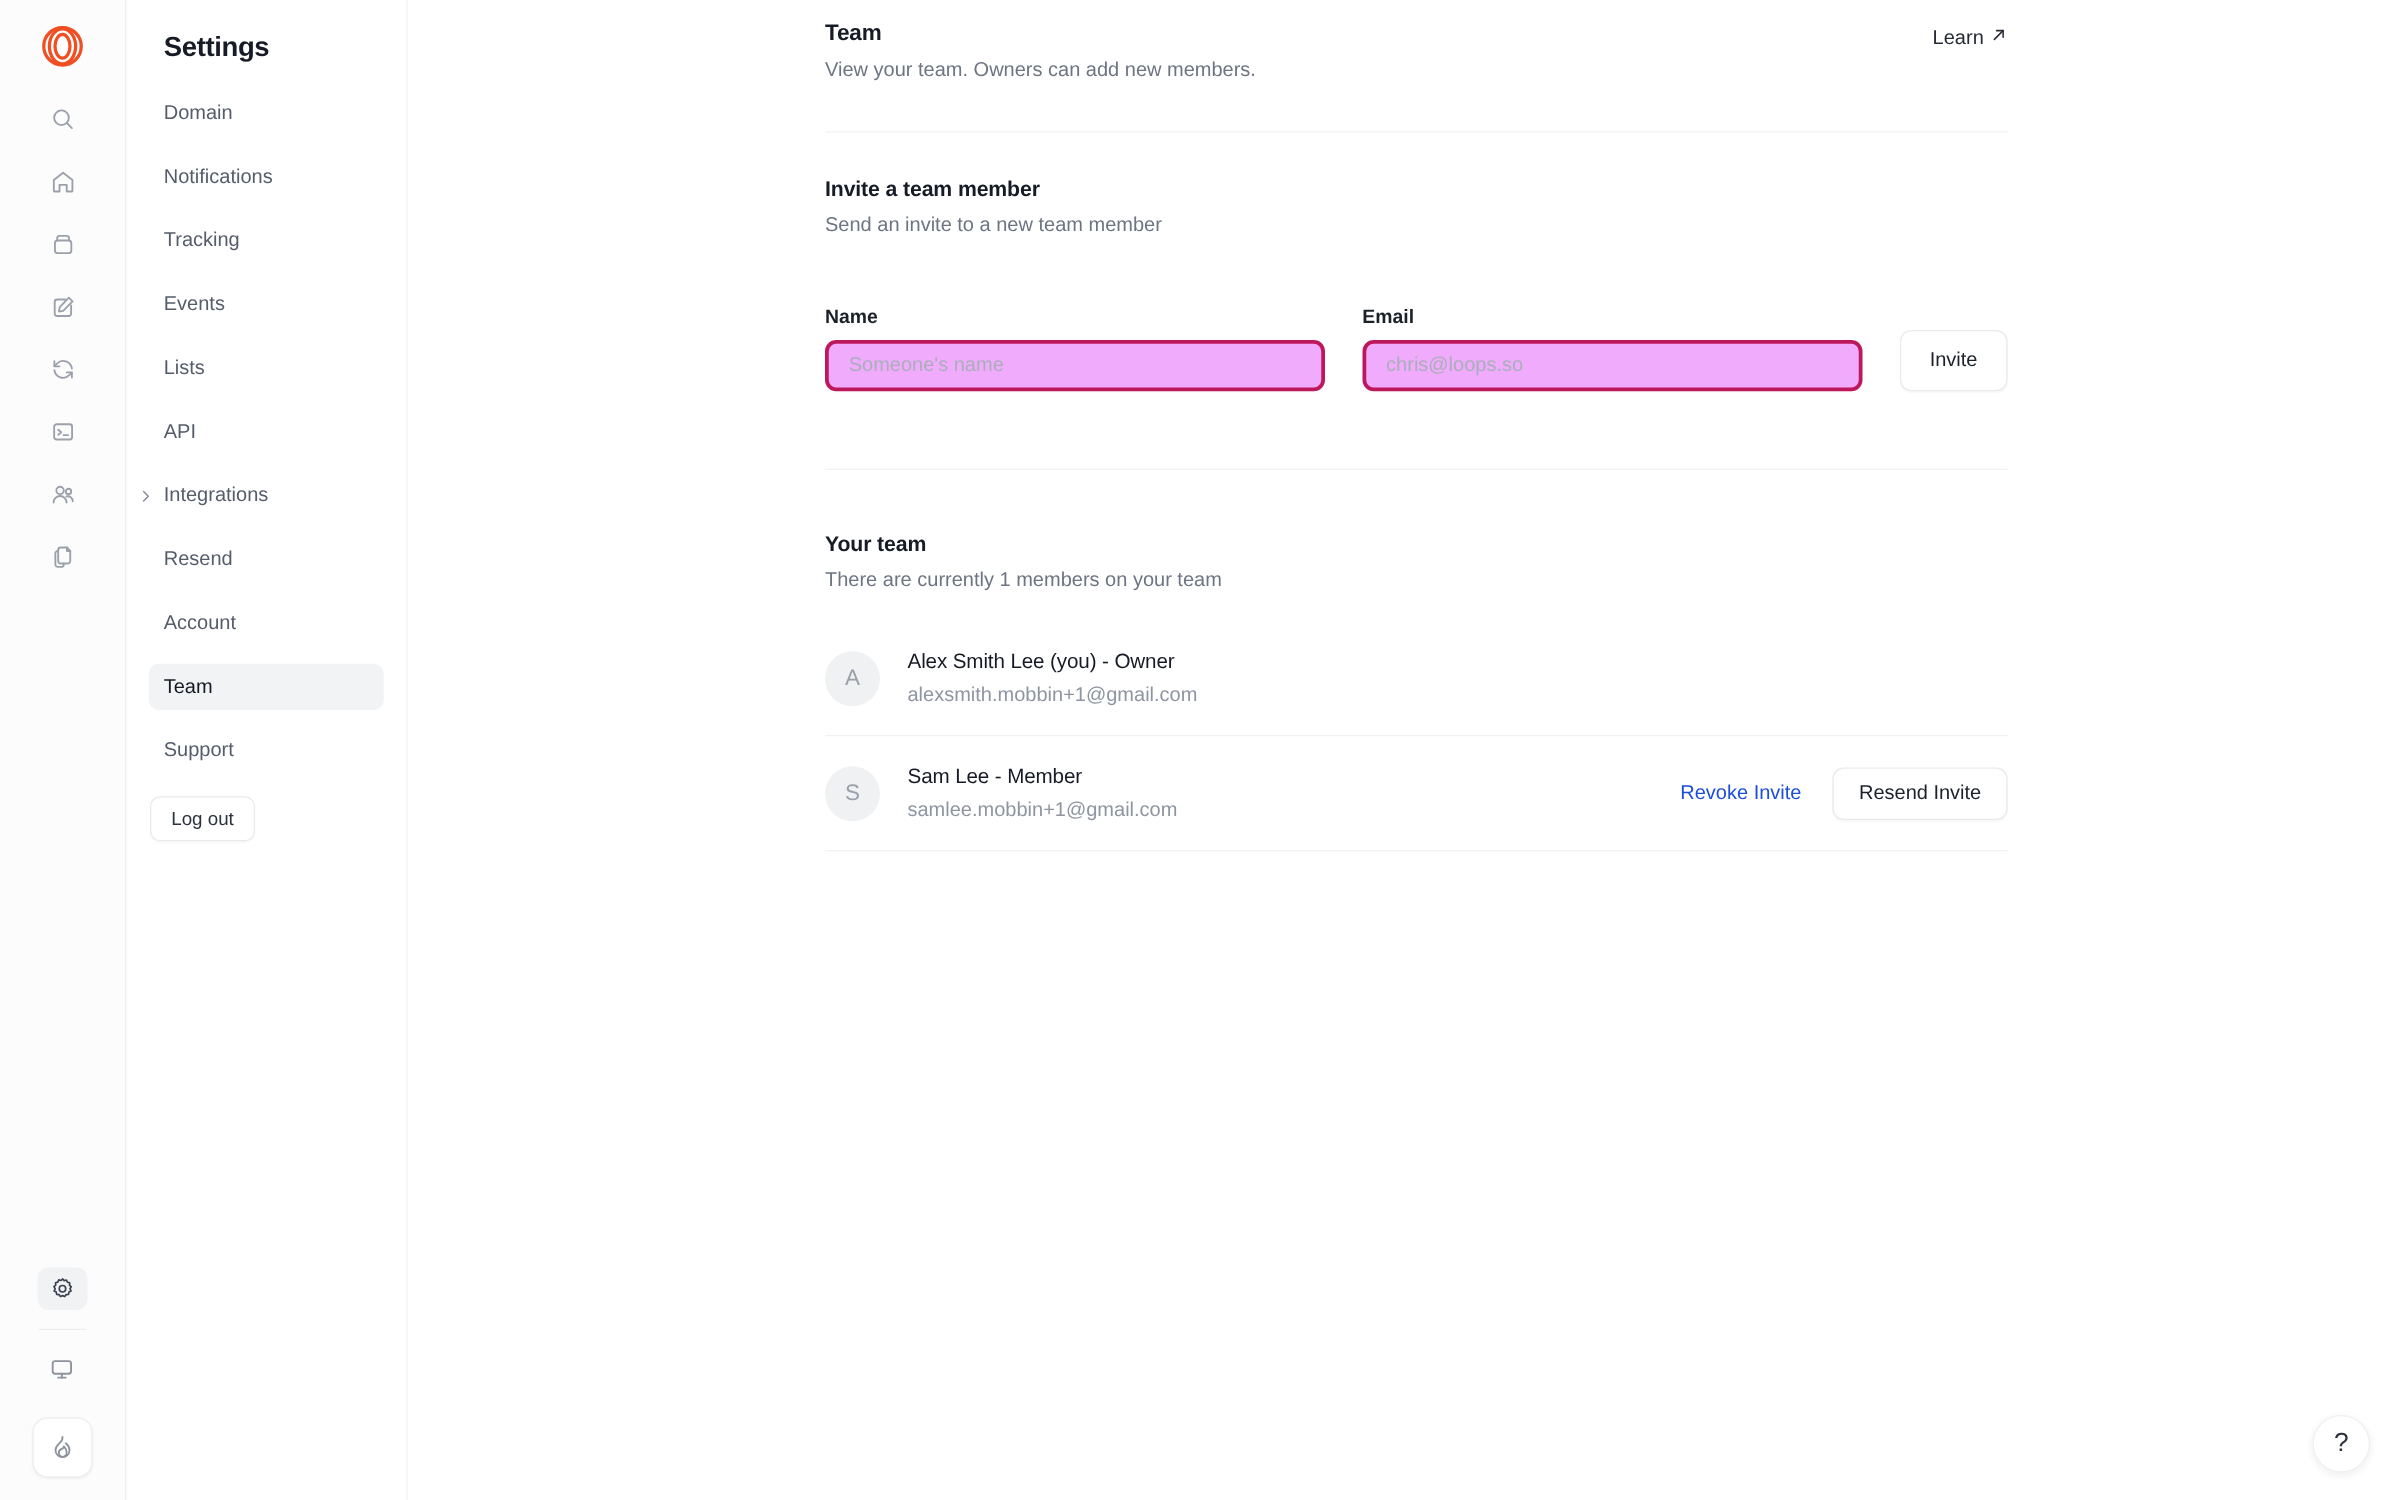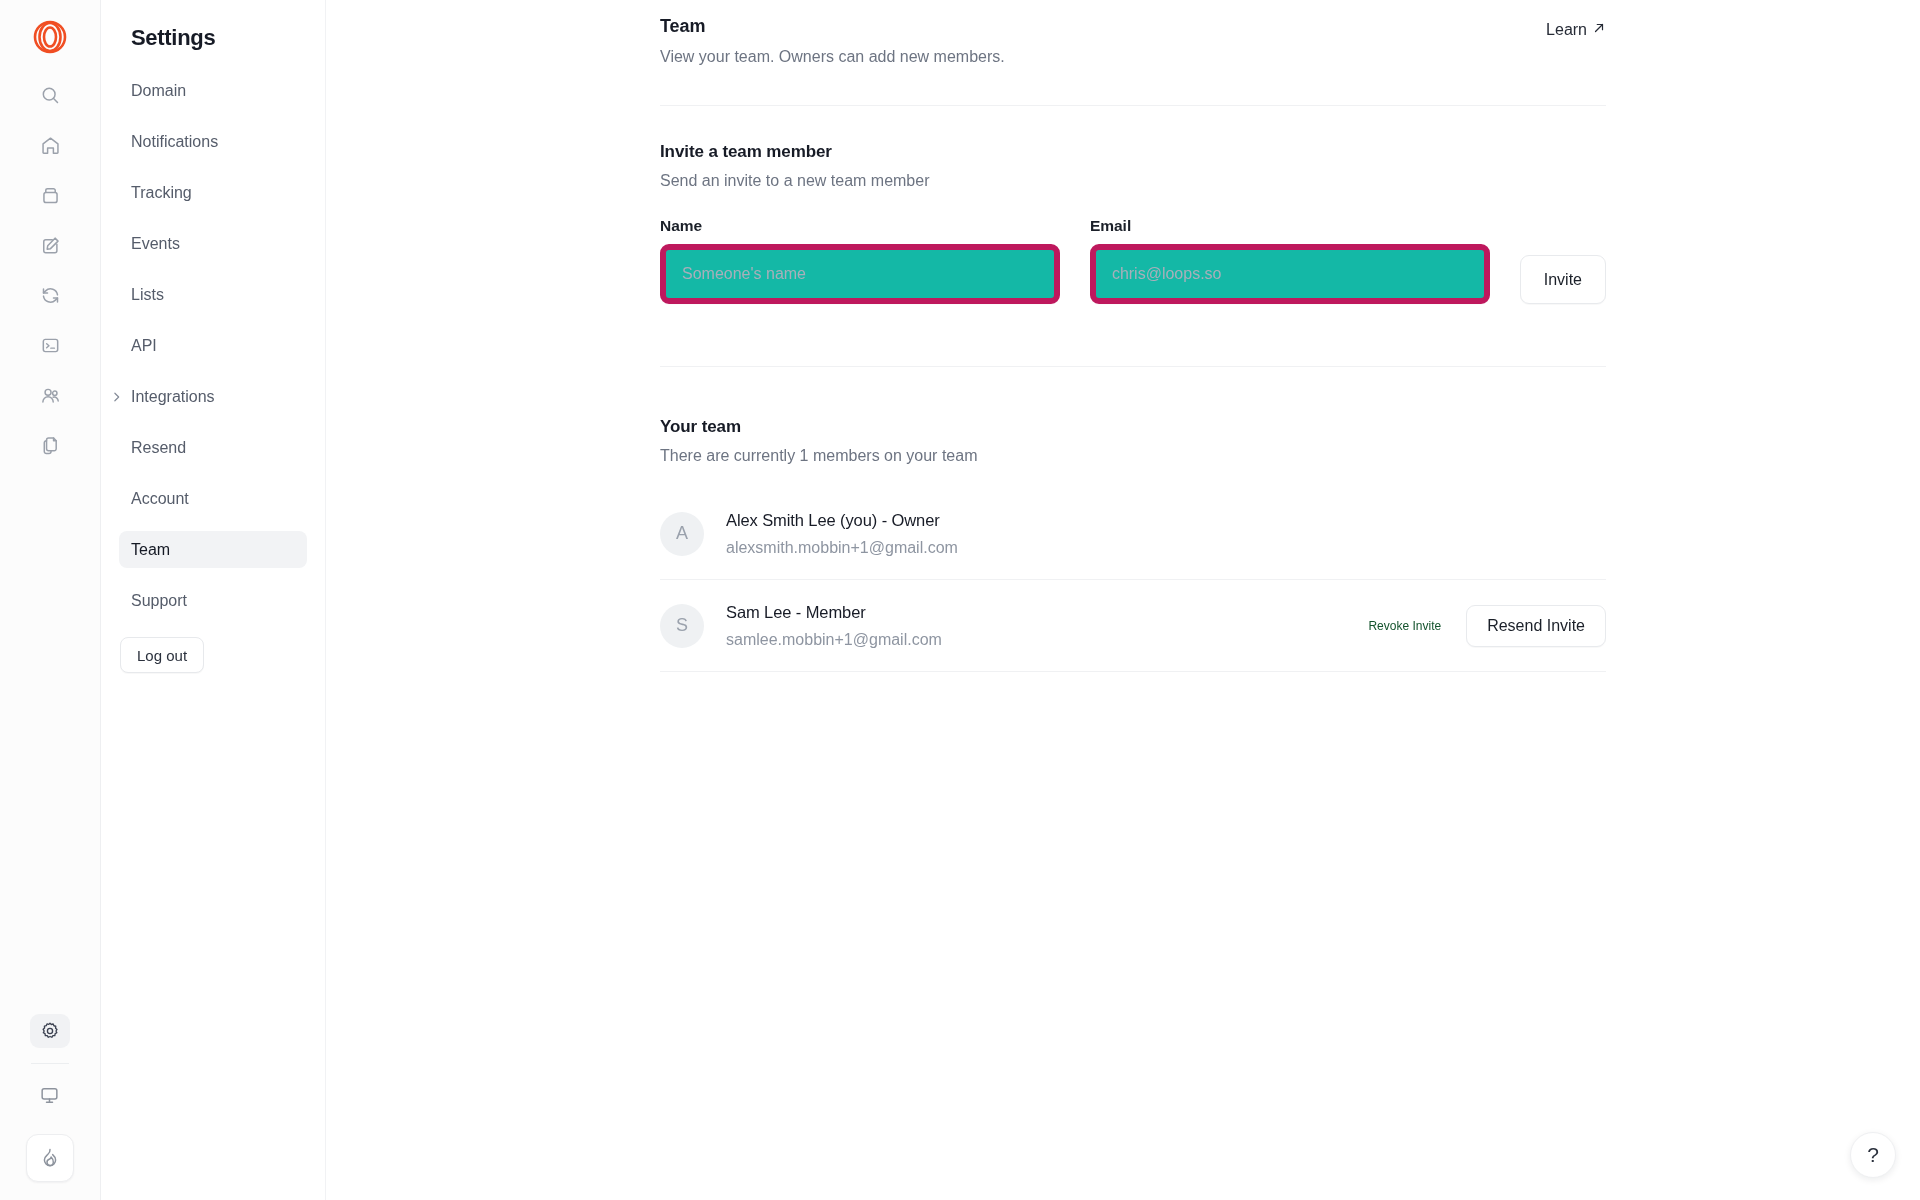--- a/index.html
+++ b/index.html
@@ -257,41 +257,41 @@
 
   .invite-block { margin-top: 36px; }
 
   .form-row {
     margin-top: 27px;
     display: flex;
     align-items: flex-end;
     gap: 30px;
   }
 
-  .field-name { width: 400px; }
+  .field-name { width: 400px; margin-top: 28px; }
   .field-email { width: 400px; }
 
   .field-label {
     display: block;
     font-size: 15.5px;
     font-weight: 700;
     color: #1b2029;
     margin-bottom: 9px;
   }
 
   .text-input {
     width: 100%;
-    height: 60px;
-    border: 6px solid #be185d;
+    height: 41px;
+    border: 3px solid #be185d;
     border-radius: 9px;
     padding: 0 16px;
     font-size: 16px;
     font-family: inherit;
     color: #1b2029;
-    background: #14b8a6;
+    background: #f0abfc;
     outline: none;
     box-shadow: 0 1px 1px rgba(16,24,40,0.02);
   }
 
   .text-input::placeholder { color: #a9afba; }
 
   .invite-btn {
     height: 49px;
     padding: 0 23px;
     border: 1px solid #e8eaed;
@@ -347,22 +347,22 @@
 
   .member-actions {
     display: flex;
     align-items: center;
     gap: 25px;
   }
 
   .revoke-btn {
     background: none;
     border: none;
-    font-size: 12px;
-    color: #14532d;
+    font-size: 16px;
+    color: #1d4ed8;
     font-family: inherit;
     cursor: pointer;
     padding: 0;
   }
 
   .resend-btn {
     height: 42px;
     padding: 0 20px;
     border: 1px solid #e8eaed;
     border-radius: 9px;

